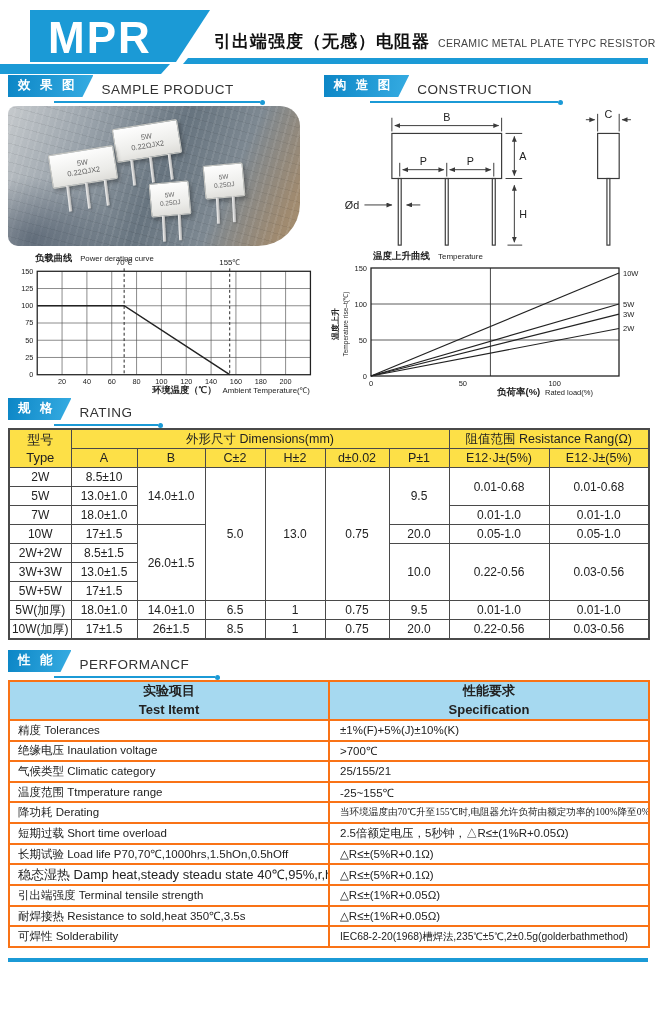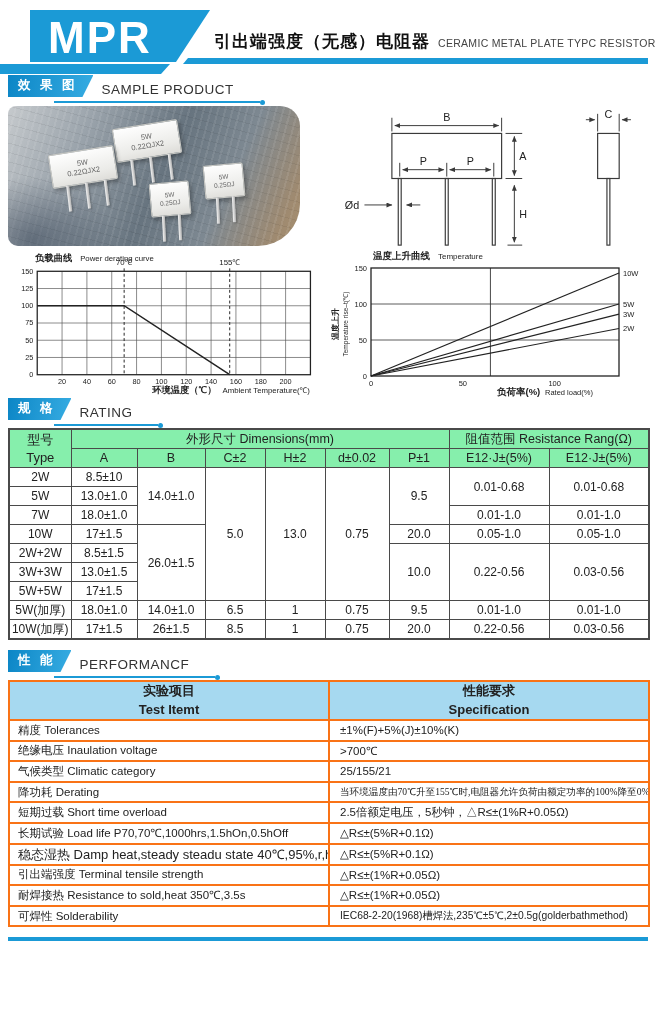--- a/index.html
+++ b/index.html
@@ -42,21 +42,21 @@
   .leg{position:absolute;top:100%;width:2.5px;height:26px;background:linear-gradient(90deg,#f4f4f4,#b0b0b0);
        box-shadow:1px 1px 2px rgba(0,0,0,.25);transform:rotate(2deg)}
 
   
   .charts{display:flex;justify-content:space-between;padding:0 6px;margin-top:0;height:150px}
 
   
   table{border-collapse:collapse;table-layout:fixed}
   .rtable{width:640px;margin:4px 8px 0;font-size:12px;border:2px solid #4a4a4a}
   .rtable th,.rtable td{border:1px solid #4a4a4a;text-align:center;padding:0 1px;height:18px;overflow:hidden;white-space:nowrap}
-  .rtable th{background:#86efac;font-weight:normal;font-size:12.5px}
+  .rtable th{background:#fde047;font-weight:normal;font-size:12.5px}
   .rtable th.corner{white-space:pre-line;line-height:1.35;font-size:13px}
 
   
   .ptable{width:640px;margin:4px 8px 0;font-size:11.5px;border:2px solid #4a4a4a}
   .ptable th,.ptable td{border:2px solid #f97316;padding:0 10px;overflow:hidden;white-space:nowrap}
   .ptable th{background:#a6d9f0;height:37px;white-space:pre-line;line-height:1.4;font-size:13px;font-weight:bold}
   .ptable td{height:18.6px;text-align:left}
   .ptable td.item{text-align:left;padding-left:8px}
 
   .brule{height:4px;background:#1b9ad6;margin:10px 8px 0}
@@ -76,20 +76,25 @@
     <div class="titles">
       <span class="title-cn">引出端强度（无感）电阻器</span>
       <span class="title-en">CERAMIC METAL PLATE TYPC RESISTORS</span>
     </div>
   </div>
 
   <div class="sect-row">
     <div class="shead">
       <span class="badge">效 果 图</span>
       <span class="slabel">SAMPLE PRODUCT</span>
+      <span class="underline"></span>
+    </div>
+    <div class="shead" style="margin-right:116px">
+      <span class="badge">构 造 图</span>
+      <span class="slabel">CONSTRUCTION</span>
       <span class="underline"></span>
     </div>
   </div>
 
   <div class="top-row">
     <div class="photo">
         <div class="res large" style="left: 106px; top: 18px; transform: rotate(-9deg);">
           <span>5W</span>
           <span>0.22ΩJX2</span>
           <span class="leg" style="left: 18%;"></span>
@@ -365,20 +370,24 @@
         </tr>
         <tr>
           <td class="item">绝缘电压 Inaulation voltage</td>
           <td class="spec">&gt;700℃</td>
         </tr>
         <tr>
           <td class="item">气候类型 Climatic category</td>
           <td class="spec">25/155/21</td>
         </tr>
         <tr>
+          <td class="item">温度范围 Ttmperature range</td>
+          <td class="spec">-25~155℃</td>
+        </tr>
+        <tr>
           <td class="item">降功耗 Derating</td>
           <td class="spec" style="font-size: 9.6px; font-family: Liberation Serif, serif;">当环境温度由70℃升至155℃时,电阻器允许负荷由额定功率的100%降至0%</td>
         </tr>
         <tr>
           <td class="item">短期过载 Short time overload</td>
           <td class="spec">2.5倍额定电压，5秒钟，△R≤±(1%R+0.05Ω)</td>
         </tr>
         <tr>
           <td class="item">长期试验 Load life P70,70℃,1000hrs,1.5hOn,0.5hOff</td>
           <td class="spec">△R≤±(5%R+0.1Ω)</td>

